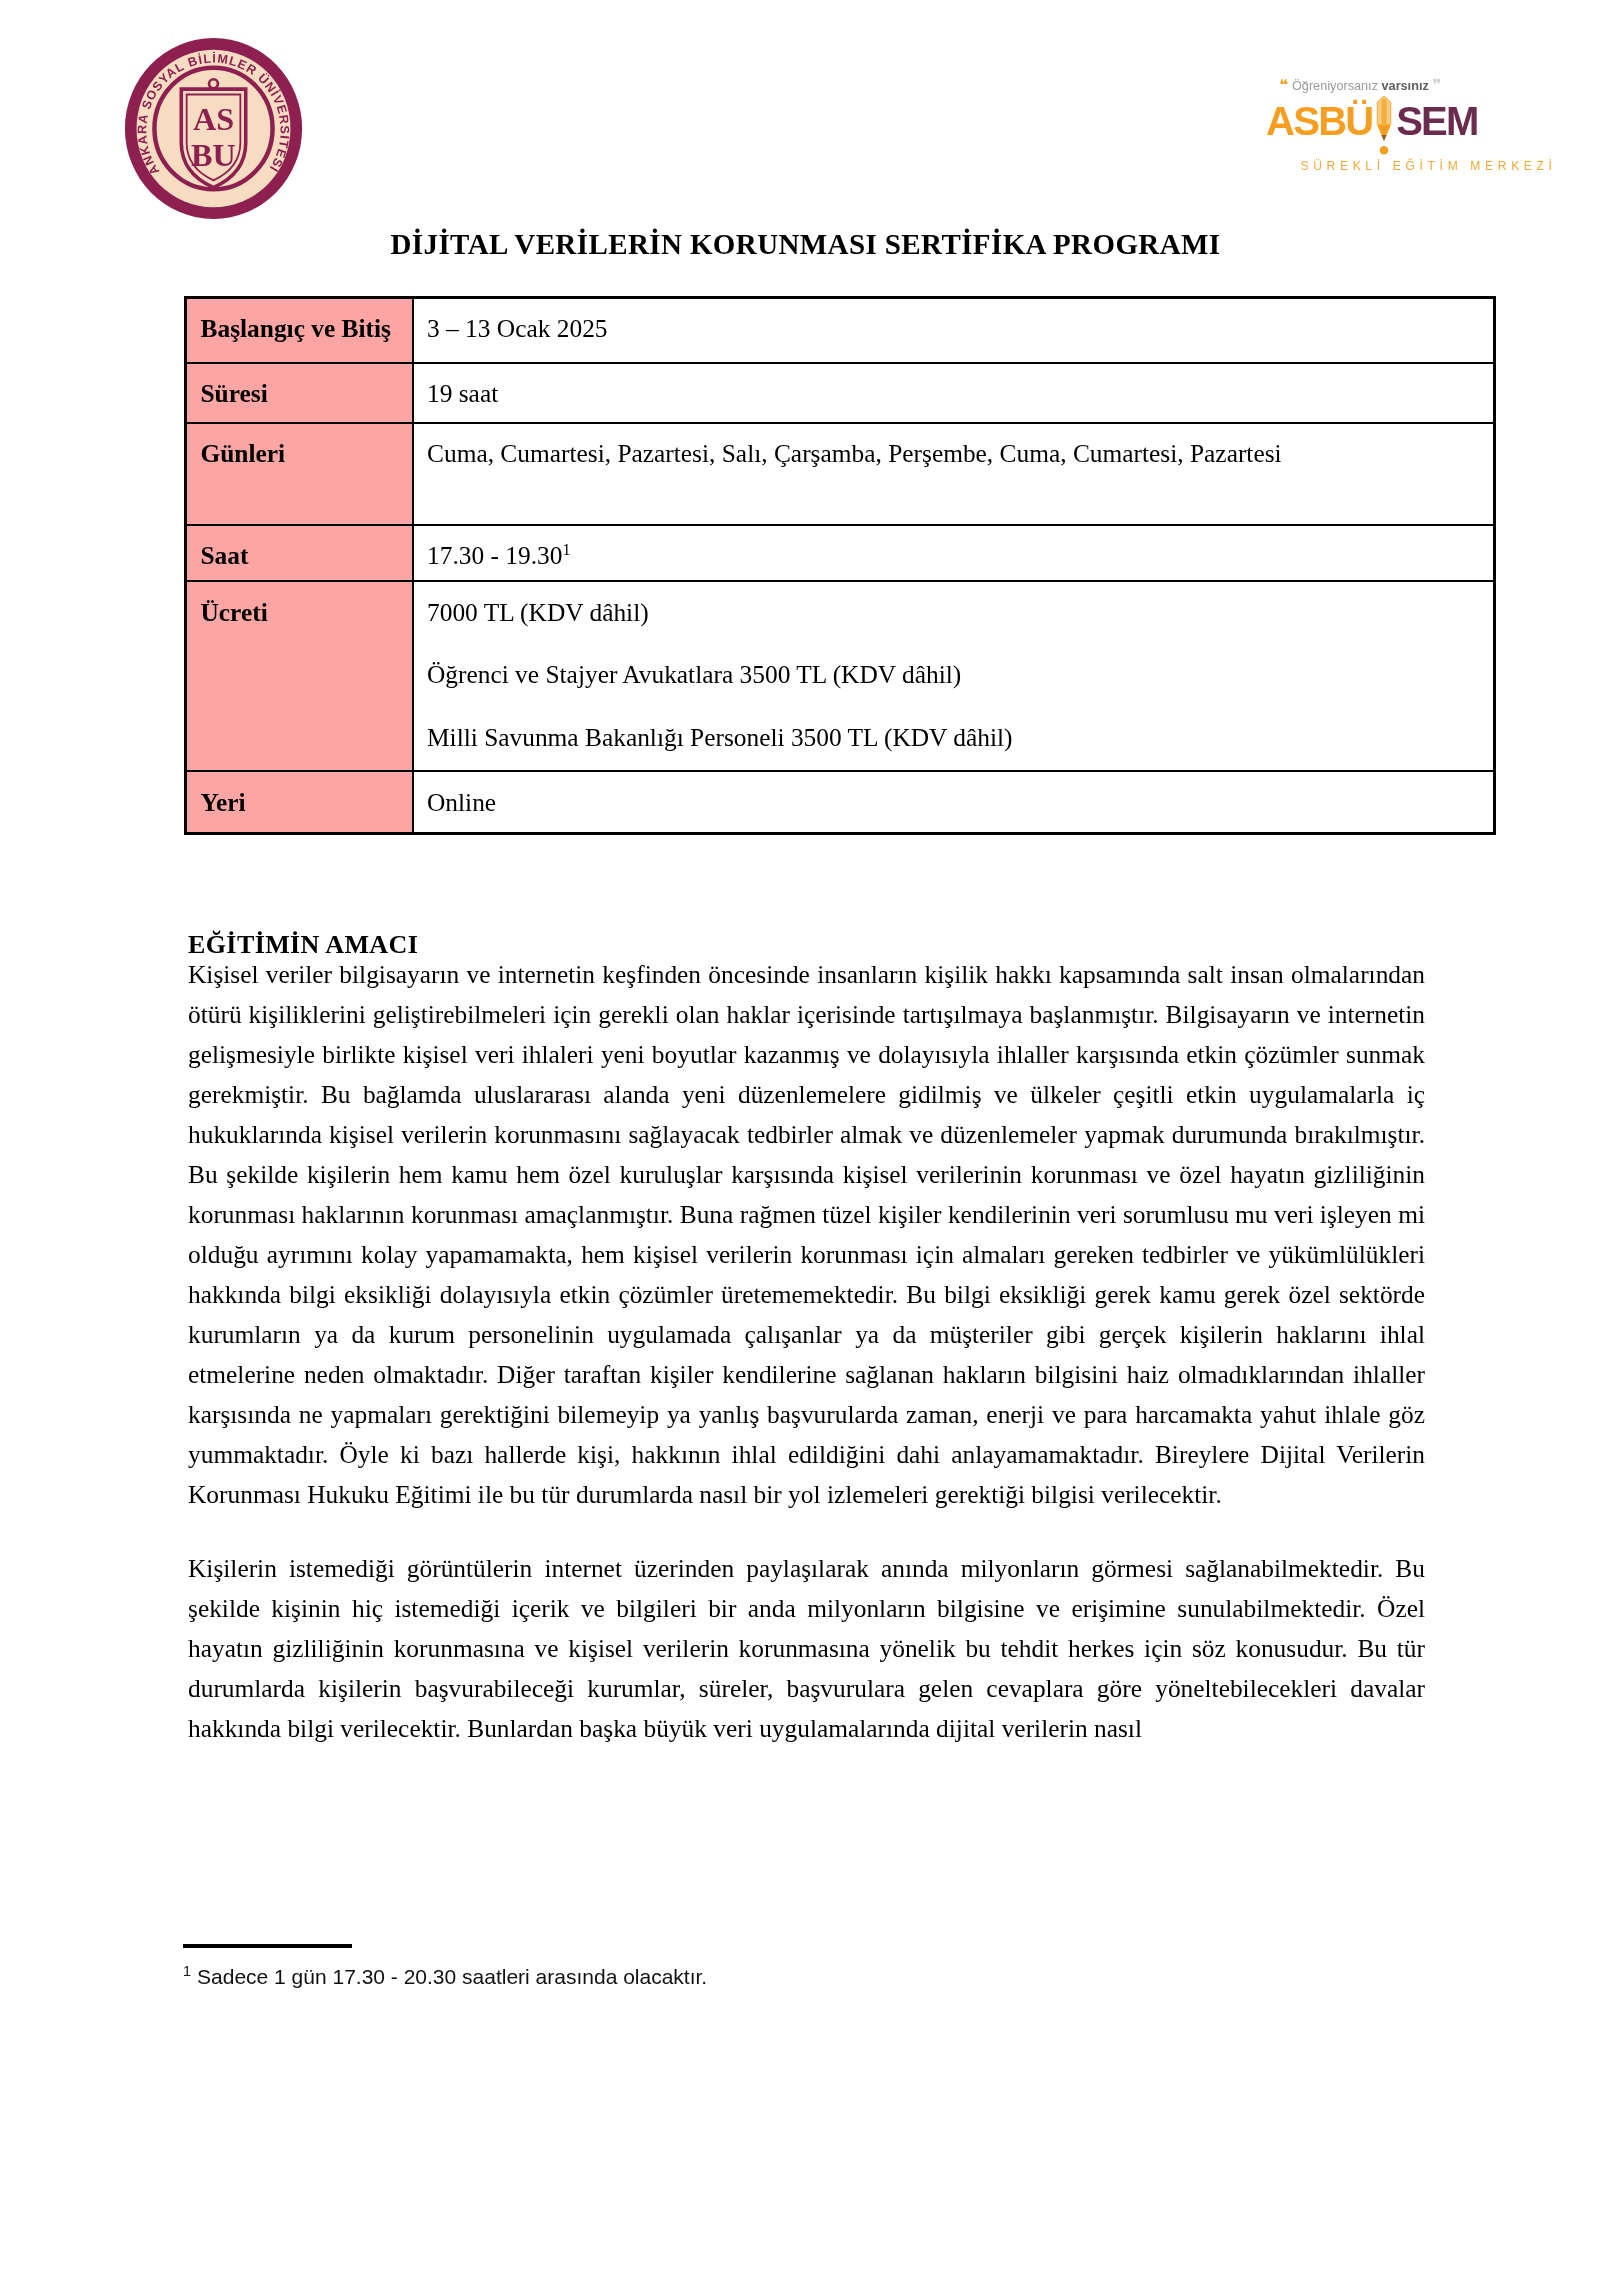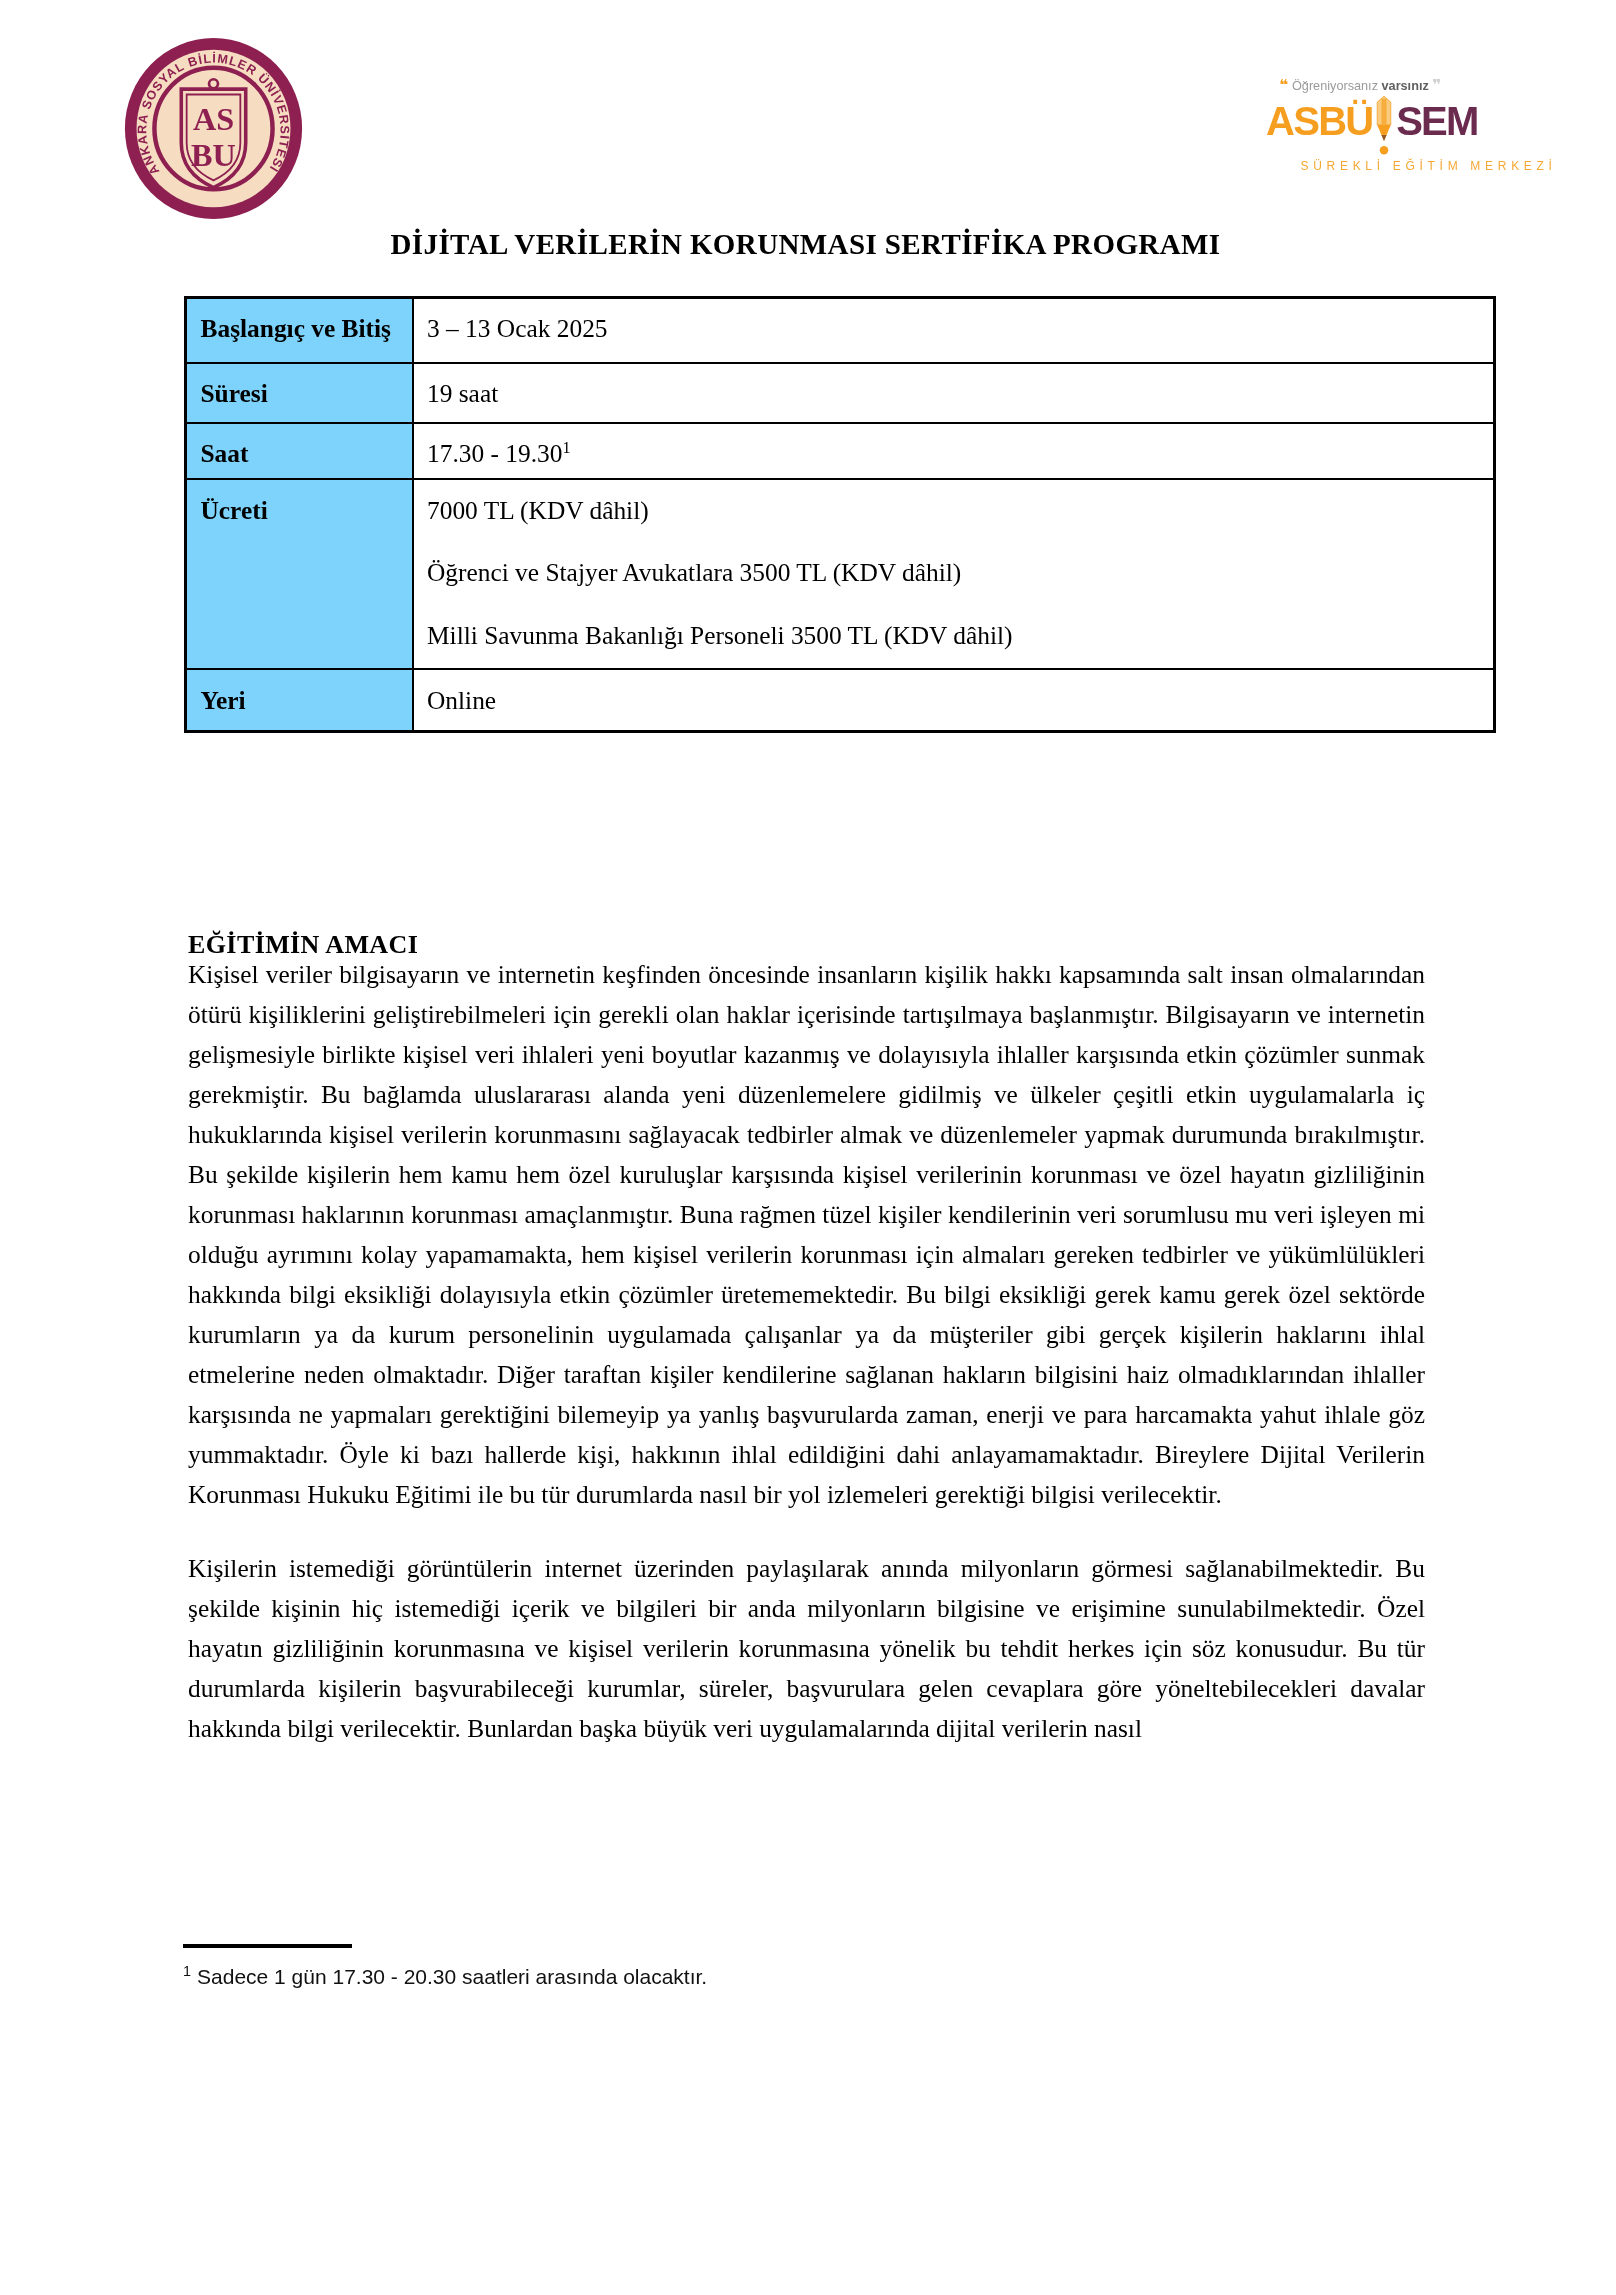--- a/index.html
+++ b/index.html
@@ -32,21 +32,21 @@
   .doc-title { position:absolute; top:228px; left:188px; width:1235px;
                text-align:center; font-size:29px; font-weight:bold; letter-spacing:0.4px; }
 
   
   .info-table { position:absolute; top:296px; left:184px; width:1312px;
                 border-collapse:collapse; border:3.4px solid #000; table-layout:fixed; }
   .info-table th, .info-table td {
     border:2.5px solid #000; vertical-align:top; text-align:left;
     font-size:25.4px; line-height:38px; padding:10.2px 15.2px 6.8px 13.5px;
   }
-  .info-table th { width:227px; background:#7dd3fc; font-weight:bold; }
+  .info-table th { width:227px; background:#fca5a5; font-weight:bold; }
   .row-1 { height:65px; } .row-2 { height:60px; } .row-3 { height:102px; }
   .row-4 { height:45px; } .row-5 { height:190px; } .row-6 { height:62px; }
   .info-table td p { margin:0 0 24.5px 0; }
   .info-table td p:last-child { margin-bottom:0; }
   .info-table sup { font-size:16px; line-height:0; vertical-align:super; }
 
   
   .section-heading { position:absolute; top:930px; left:188px;
                      font-size:26px; font-weight:bold; letter-spacing:0.4px; }
   .body-text { position:absolute; top:954px; left:188px; width:1237px;
@@ -107,20 +107,24 @@
   <table class="info-table">
     <tbody>
       <tr class="row-1">
         <th>Başlangıç ve Bitiş</th>
         <td>3 – 13 Ocak 2025</td>
       </tr>
       <tr class="row-2">
         <th>Süresi</th>
         <td>19 saat</td>
       </tr>
+      <tr class="row-3">
+        <th>Günleri</th>
+        <td>Cuma, Cumartesi, Pazartesi, Salı, Çarşamba, Perşembe, Cuma, Cumartesi, Pazartesi</td>
+      </tr>
       <tr class="row-4">
         <th>Saat</th>
         <td><span>17.30 - 19.30</span><sup>1</sup></td>
       </tr>
       <tr class="row-5">
         <th>Ücreti</th>
         <td>
           <p>7000 TL (KDV dâhil)</p>
           <p>Öğrenci ve Stajyer Avukatlara 3500 TL (KDV dâhil)</p>
           <p>Milli Savunma Bakanlığı Personeli 3500 TL (KDV dâhil)</p>

